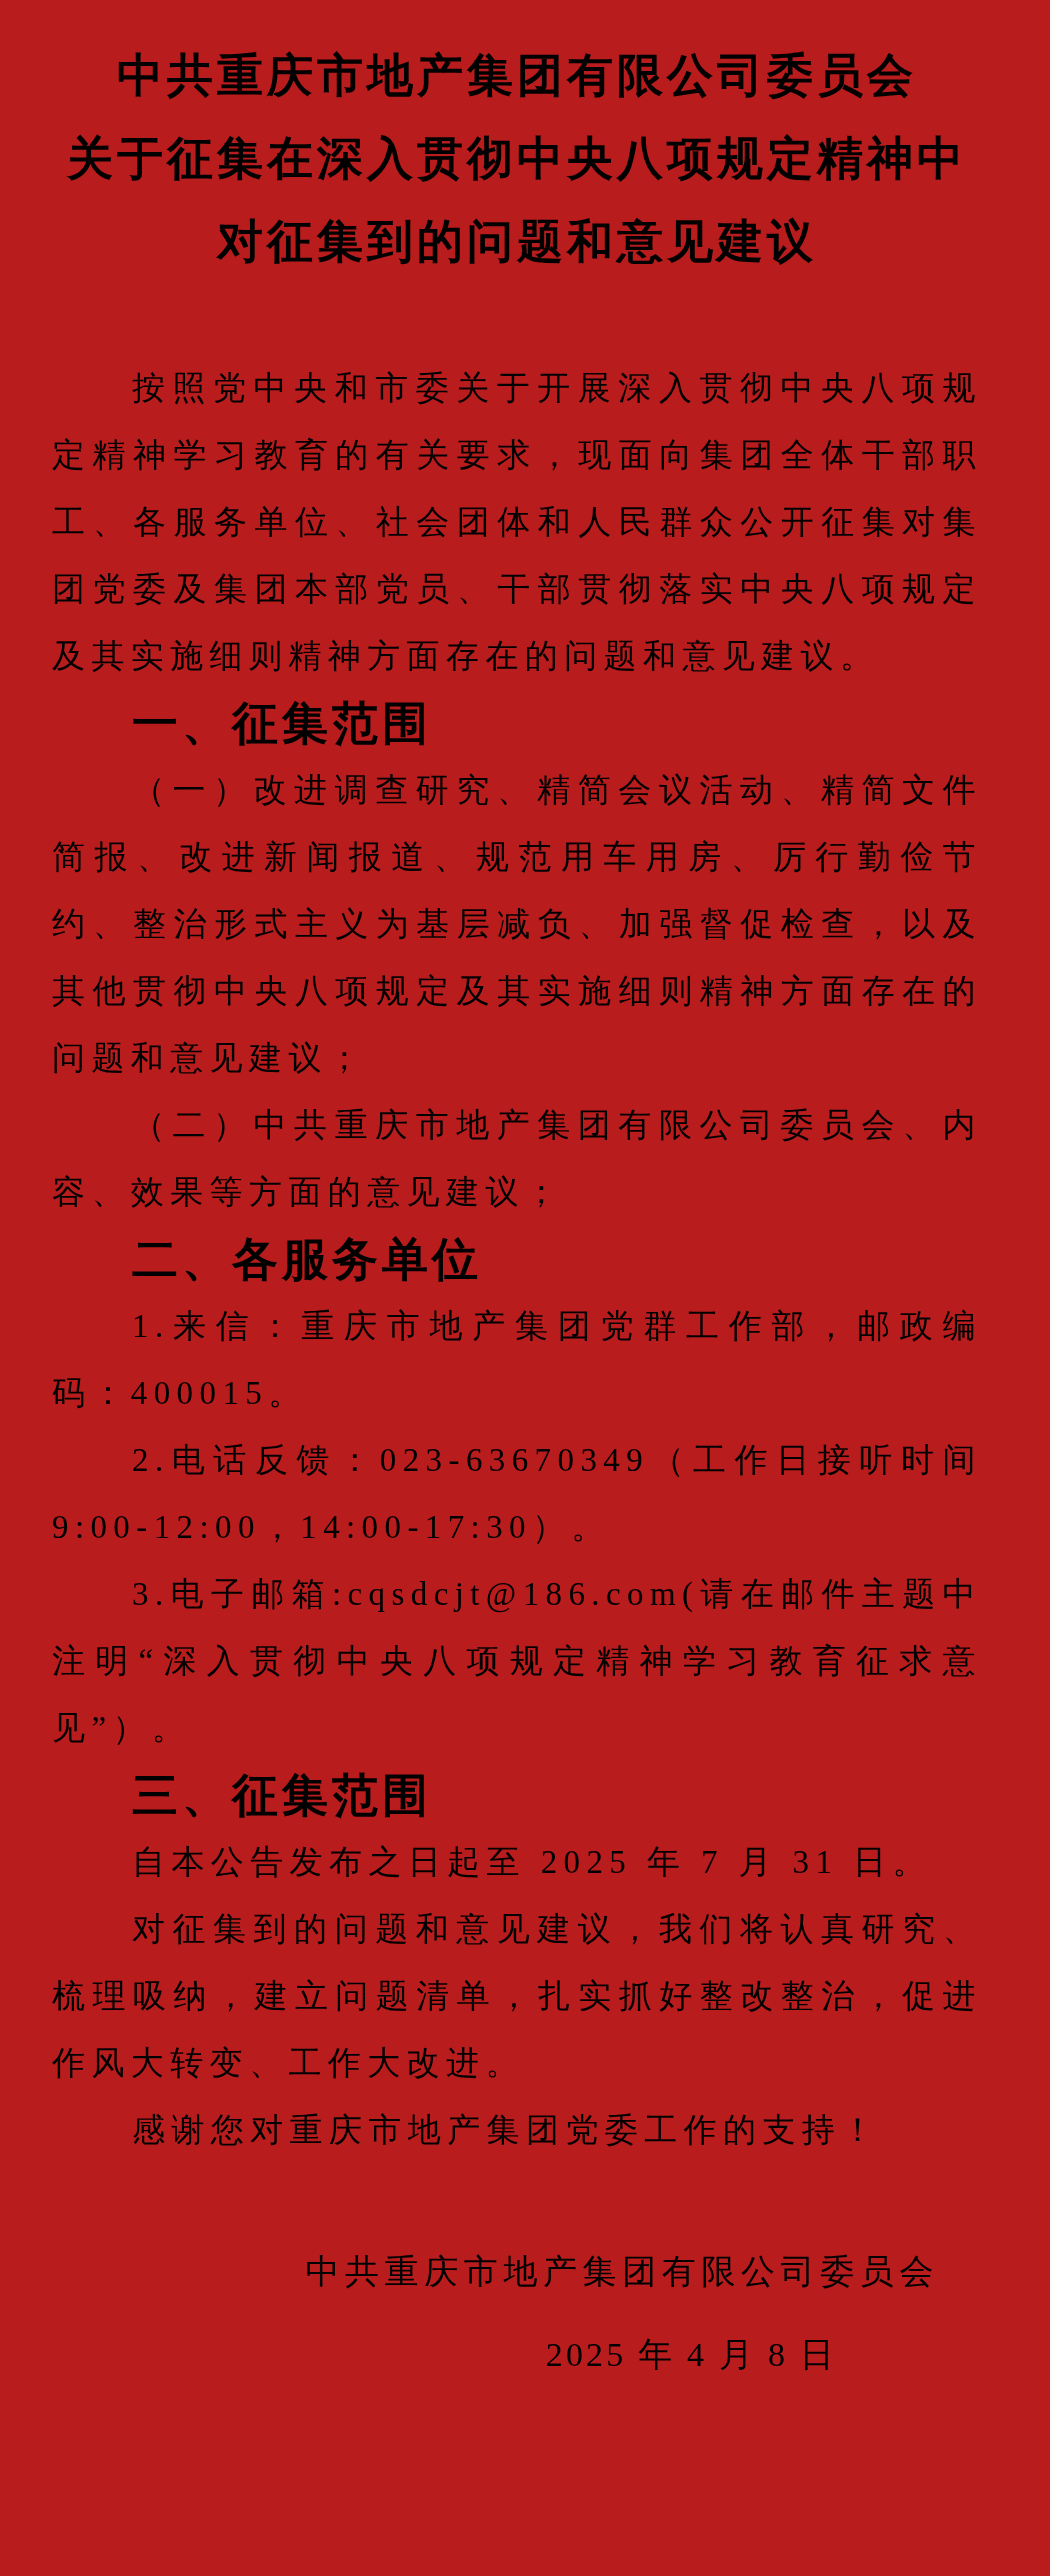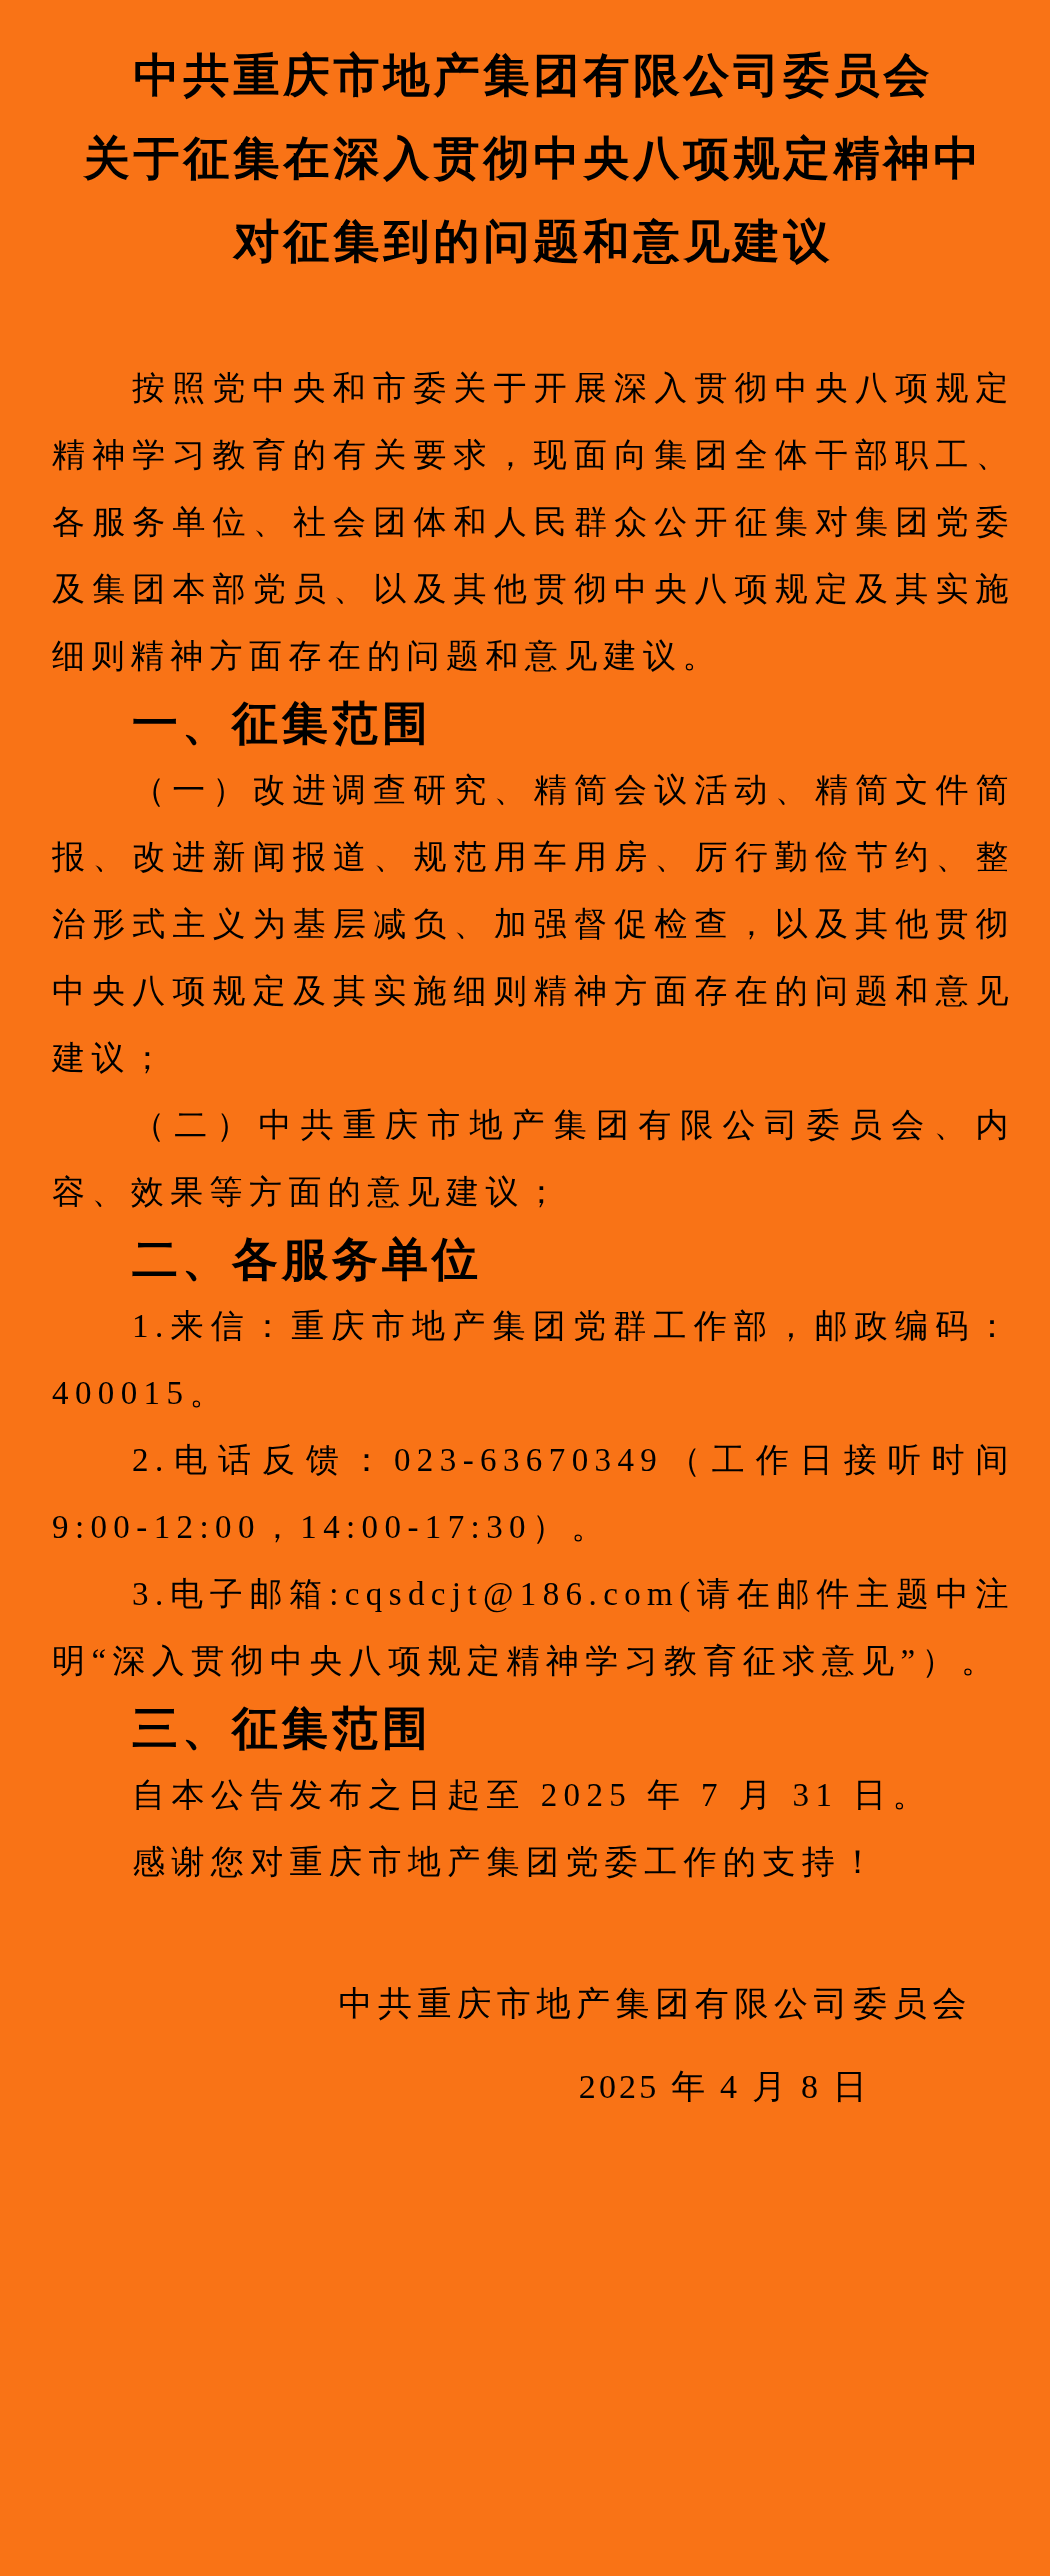--- a/index.html
+++ b/index.html
@@ -6,23 +6,23 @@
   body {
     width: 1051px;
     height: 2576px;
     background: #ffffff;
     color: #000000;
   }
   .page {
     box-sizing: border-box;
     width: 1051px;
     height: 2576px;
-    padding: 34px 36px 0 52px;
+    padding: 34px 69px 0 52px;
     overflow: hidden;
-    background: #f97316;
+    background: #b91c1c;
   }
   .title {
     font-family: "Liberation Sans", "DejaVu Sans", sans-serif;
     font-weight: 700;
     font-size: 46px;
     line-height: 83px;
     letter-spacing: 4px;
     text-align: center;
     color: #000000;
   }
@@ -74,33 +74,34 @@
 <main class="page">
 
   <div class="title">
     <div>中共重庆市地产集团有限公司委员会</div>
     <div>关于征集在深入贯彻中央八项规定精神中</div>
     <div>对征集到的问题和意见建议</div>
   </div>
 
   <section class="content">
 
-    <p class="para">按照党中央和市委关于开展深入贯彻中央八项规定精神学习教育的有关要求，现面向集团全体干部职工、各服务单位、社会团体和人民群众公开征集对集团党委及集团本部党员、以及其他贯彻中央八项规定及其实施细则精神方面存在的问题和意见建议。</p>
+    <p class="para">按照党中央和市委关于开展深入贯彻中央八项规定精神学习教育的有关要求，现面向集团全体干部职工、各服务单位、社会团体和人民群众公开征集对集团党委及集团本部党员、干部贯彻落实中央八项规定及其实施细则精神方面存在的问题和意见建议。</p>
 
     <h2 class="heading">一、征集范围</h2>
     <p class="para">（一）改进调查研究、精简会议活动、精简文件简报、改进新闻报道、规范用车用房、厉行勤俭节约、整治形式主义为基层减负、加强督促检查，以及其他贯彻中央八项规定及其实施细则精神方面存在的问题和意见建议；</p>
     <p class="para">（二）中共重庆市地产集团有限公司委员会、内容、效果等方面的意见建议；</p>
 
     <h2 class="heading">二、各服务单位</h2>
     <p class="para">1.来信：重庆市地产集团党群工作部，邮政编码：400015。</p>
     <p class="para">2.电话反馈：023-63670349（工作日接听时间9:00-12:00，14:00-17:30）。</p>
     <p class="para">3.电子邮箱:cqsdcjt@186.com(请在邮件主题中注明“深入贯彻中央八项规定精神学习教育征求意见”）。</p>
 
     <h2 class="heading">三、征集范围</h2>
     <p class="para">自本公告发布之日起至 2025 年 7 月 31 日。</p>
+    <p class="para">对征集到的问题和意见建议，我们将认真研究、梳理吸纳，建立问题清单，扎实抓好整改整治，促进作风大转变、工作大改进。</p>
     <p class="para">感谢您对重庆市地产集团党委工作的支持！</p>
 
     <p class="para sign">中共重庆市地产集团有限公司委员会</p>
     <p class="para date">2025 年 4 月 8 日</p>
 
   </section>
 
 </main>
 
 

